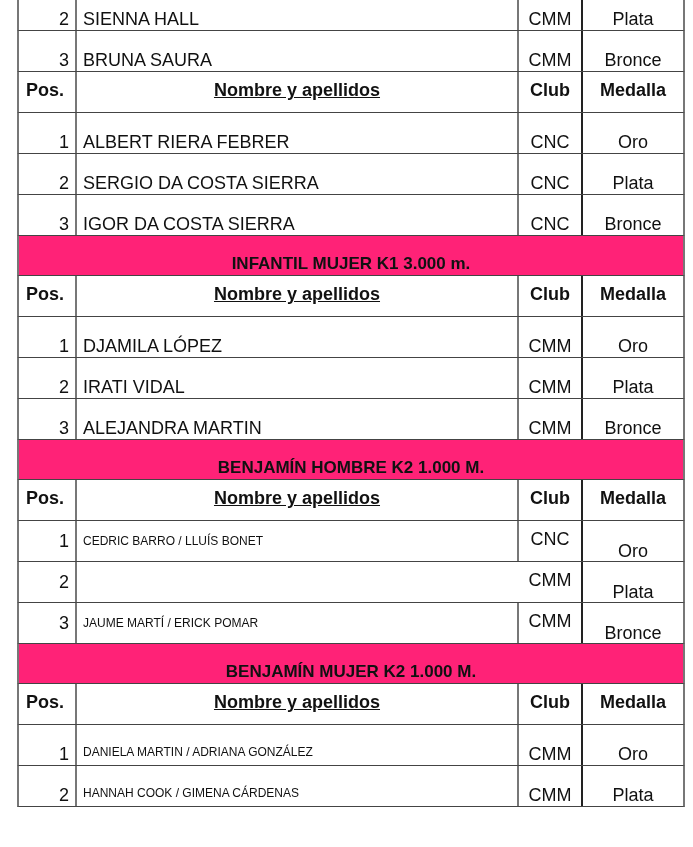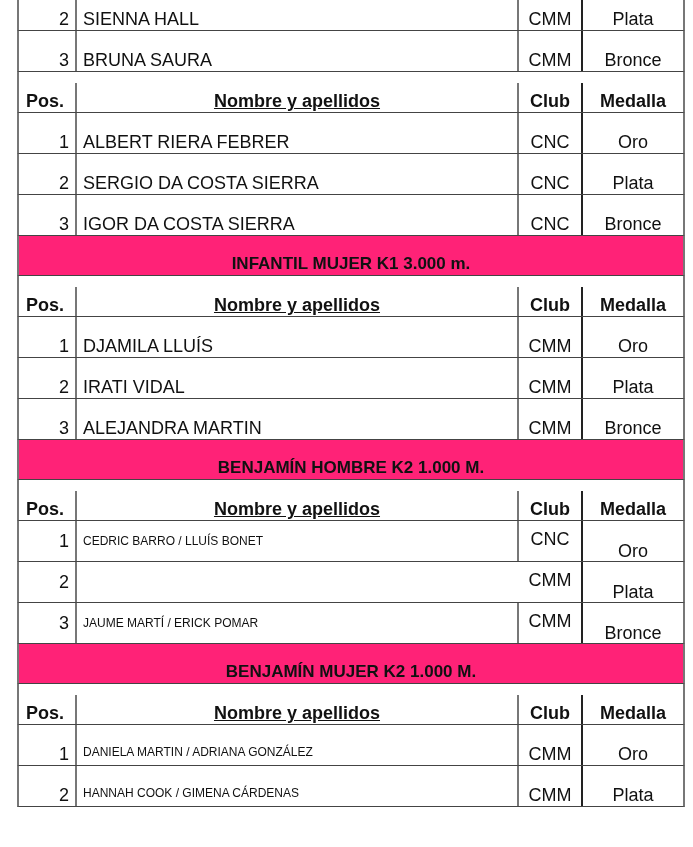--- a/index.html
+++ b/index.html
@@ -52,21 +52,21 @@
       position: absolute;
       top: 0; bottom: 0;
       box-sizing: border-box;
       font-size: 18px;
     }
     .c-pos  { left: 0;   width: 58px;  border-right: 2px solid #777; text-align: right; padding-right: 6px; }
     .c-name { left: 58px; width: 442px; border-right: 2px solid #777; padding-left: 6px; }
     .c-club { left: 500px; width: 64px; border-right: 2px solid #222; text-align: center; }
     .c-med  { left: 564px; width: 100px; text-align: center; }
 
-    .hdr .cell { font-weight: bold; font-size: 18px; line-height: 20px; padding-top: 8px; margin-top: 11px; }
+    .hdr .cell { font-weight: bold; font-size: 18px; line-height: 20px; padding-top: 8px; }
     .hdr .c-pos { text-align: left; padding-left: 7px; padding-right: 0; }
     .hdr .c-name { text-align: center; padding-left: 0; text-decoration: underline; }
 
     .data .cell span {
       position: absolute;
       bottom: 1px;
       line-height: 20px;
     }
     .data .c-pos span { right: 6px; }
     .data .c-name span { left: 6px; white-space: nowrap; }
@@ -167,21 +167,21 @@
     <div class="cell c-pos">Pos.</div>
     <div class="cell c-name">Nombre y apellidos</div>
     <div class="cell c-club">Club</div>
     <div class="cell c-med">Medalla</div>
   </div>
   <div class="row data">
     <div class="cell c-pos">
         <span>1</span>
       </div>
     <div class="cell c-name">
-        <span>DJAMILA LLUÍS</span>
+        <span>DJAMILA LÓPEZ</span>
       </div>
     <div class="cell c-club">
         <span>CMM</span>
       </div>
     <div class="cell c-med">
         <span>Oro</span>
       </div>
   </div>
   <div class="row data">
     <div class="cell c-pos">

